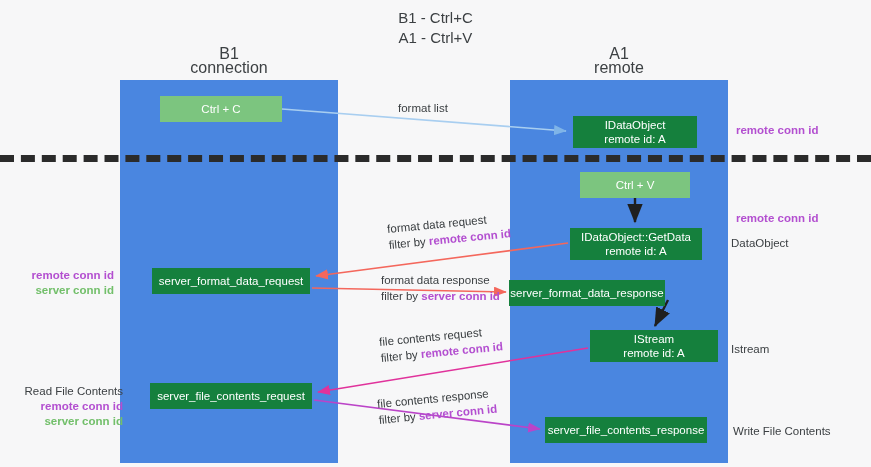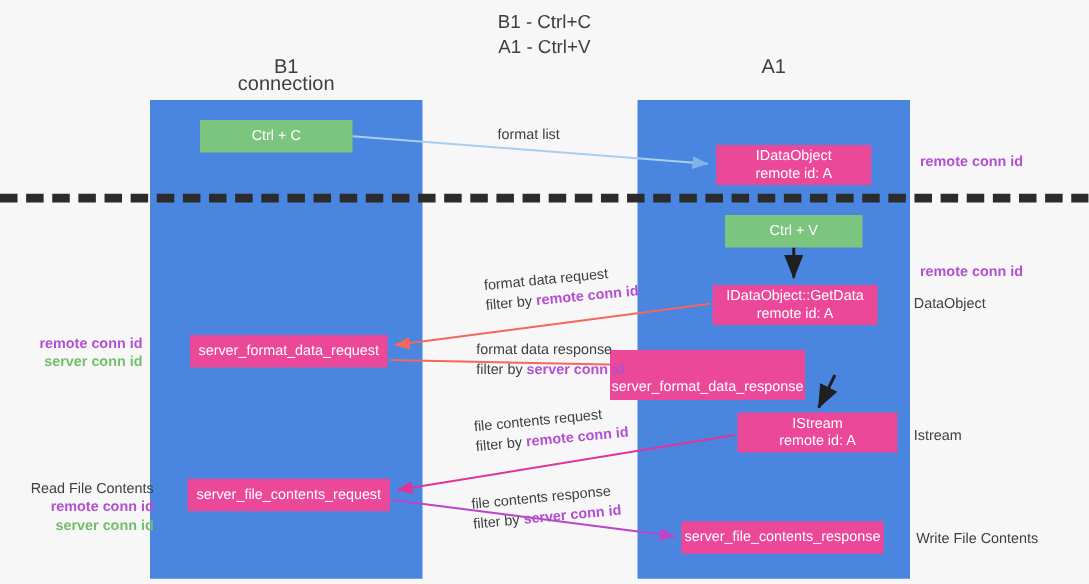--- a/index.html
+++ b/index.html
@@ -55,29 +55,29 @@
     flex-direction: column;
     align-items: center;
     justify-content: center;
     color: #ffffff;
     font-size: 11.5px;
     line-height: 14px;
     text-align: center;
     padding: 3px 20px;
   }
   .node.green  { background: #7cc57f; }
-  .node.orange { background: #ec4899; }
+  .node.orange { background: #15803d; }
   .node .ln2 { font-size: 11.5px; }
 
   #node-ctrl-c  { left: 160px; top: 96px;  width: 122px; height: 26px; }
   #node-idataobject { left: 573px; top: 116px; width: 124px; height: 32px; }
   #node-ctrl-v  { left: 580px; top: 172px; width: 110px; height: 26px; }
   #node-getdata { left: 570px; top: 228px; width: 132px; height: 32px; }
   #node-sfdreq  { left: 152px; top: 268px; width: 158px; height: 26px; }
-  #node-sfdresp { left: 488px; top: 280px; width: 156px; height: 40px; justify-content: flex-end; }
+  #node-sfdresp { left: 509px; top: 280px; width: 156px; height: 26px; }
   #node-istream { left: 590px; top: 330px; width: 128px; height: 32px; }
   #node-sfcreq  { left: 150px; top: 383px; width: 162px; height: 26px; }
   #node-sfcresp { left: 545px; top: 417px; width: 162px; height: 26px; }
 
   
   .edge-label {
     font-size: 11.5px;
     color: #3c4043;
     line-height: 16px;
     white-space: nowrap;
@@ -124,20 +124,21 @@
     <div>B1 - Ctrl+C</div>
     <div>A1 - Ctrl+V</div>
   </div>
 
   <div id="hdr-b1" class="abs col-header">
     <div>B1</div>
     <div>connection</div>
   </div>
   <div id="hdr-a1" class="abs col-header">
     <div>A1</div>
+    <div>remote</div>
   </div>
 
   <div id="lane-left" class="abs lane"></div>
   <div id="lane-right" class="abs lane"></div>
 
   <svg id="arrows" class="abs" viewBox="0 0 871 467">
     <defs>
       <marker id="ah-blue" markerWidth="9" markerHeight="9" refX="7.5" refY="3.2" orient="auto">
         <path d="M0,0 L8,3.2 L0,6.4 z" fill="#7fb4e8"></path>
       </marker>

